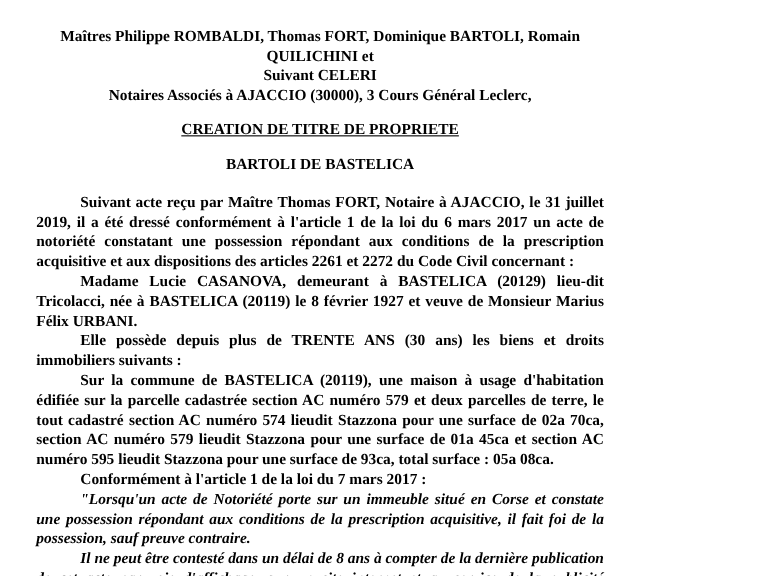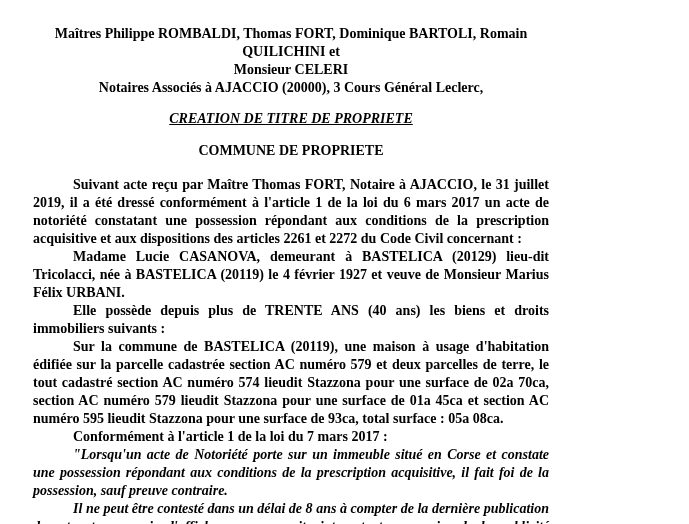--- a/index.html
+++ b/index.html
@@ -20,54 +20,53 @@
     font-size: 14px;
     line-height: 18px;
     overflow: hidden;
   }
   .center { text-align: center; }
   .doc-title {
     margin: 13px 0 14px 0;
   }
   .doc-title .underline {
     text-decoration: underline;
-    font-style: italic;
   }
   .doc-subtitle {
     margin: 0 0 16px 0;
   }
   .body-text p.para {
     margin: 0;
     text-align: justify;
     text-indent: 40px;
   }
   .body-text p.para.italic {
     font-style: italic;
   }
 </style>
 </head>
 <body>
 
 <div class="page">
 
   <div class="center">
     <div>Maîtres Philippe ROMBALDI, Thomas FORT, Dominique BARTOLI, Romain QUILICHINI et</div>
-    <div>Monsieur CELERI</div>
-    <div>Notaires Associés à AJACCIO (20000), 3 Cours Général Leclerc,</div>
+    <div>Suivant CELERI</div>
+    <div>Notaires Associés à AJACCIO (30000), 3 Cours Général Leclerc,</div>
   </div>
 
   <div class="center doc-title">
     <span class="underline">CREATION DE TITRE DE PROPRIETE</span>
   </div>
 
-  <div class="center doc-subtitle">COMMUNE DE PROPRIETE</div>
+  <div class="center doc-subtitle">BARTOLI DE BASTELICA</div>
 
   <div class="body-text">
     <p class="para">Suivant acte reçu par Maître Thomas FORT, Notaire à AJACCIO, le 31 juillet 2019, il a été dressé conformément à l'article 1 de la loi du 6 mars 2017 un acte de notoriété constatant une possession répondant aux conditions de la prescription acquisitive et aux dispositions des articles 2261 et 2272 du Code Civil concernant :</p>
-    <p class="para">Madame Lucie CASANOVA, demeurant à BASTELICA (20129) lieu-dit Tricolacci, née à BASTELICA (20119) le 4 février 1927 et veuve de Monsieur Marius Félix URBANI.</p>
-    <p class="para">Elle possède depuis plus de TRENTE ANS (40 ans) les biens et droits immobiliers suivants :</p>
+    <p class="para">Madame Lucie CASANOVA, demeurant à BASTELICA (20129) lieu-dit Tricolacci, née à BASTELICA (20119) le 8 février 1927 et veuve de Monsieur Marius Félix URBANI.</p>
+    <p class="para">Elle possède depuis plus de TRENTE ANS (30 ans) les biens et droits immobiliers suivants :</p>
     <p class="para">Sur la commune de BASTELICA (20119), une maison à usage d'habitation édifiée sur la parcelle cadastrée section AC numéro 579 et deux parcelles de terre, le tout cadastré section AC numéro 574 lieudit Stazzona pour une surface de 02a 70ca, section AC numéro 579 lieudit Stazzona pour une surface de 01a 45ca et section AC numéro 595 lieudit Stazzona pour une surface de 93ca, total surface : 05a 08ca.</p>
     <p class="para">Conformément à l'article 1 de la loi du 7 mars 2017 :</p>
     <p class="para italic">"Lorsqu'un acte de Notoriété porte sur un immeuble situé en Corse et constate une possession répondant aux conditions de la prescription acquisitive, il fait foi de la possession, sauf preuve contraire.</p>
     <p class="para italic">Il ne peut être contesté dans un délai de 8 ans à compter de la dernière publication de cet acte par voie d'affichage, sur un site internet et au service de la publicité foncière."</p>
   </div>
 
 </div>
 
 </body></html>

